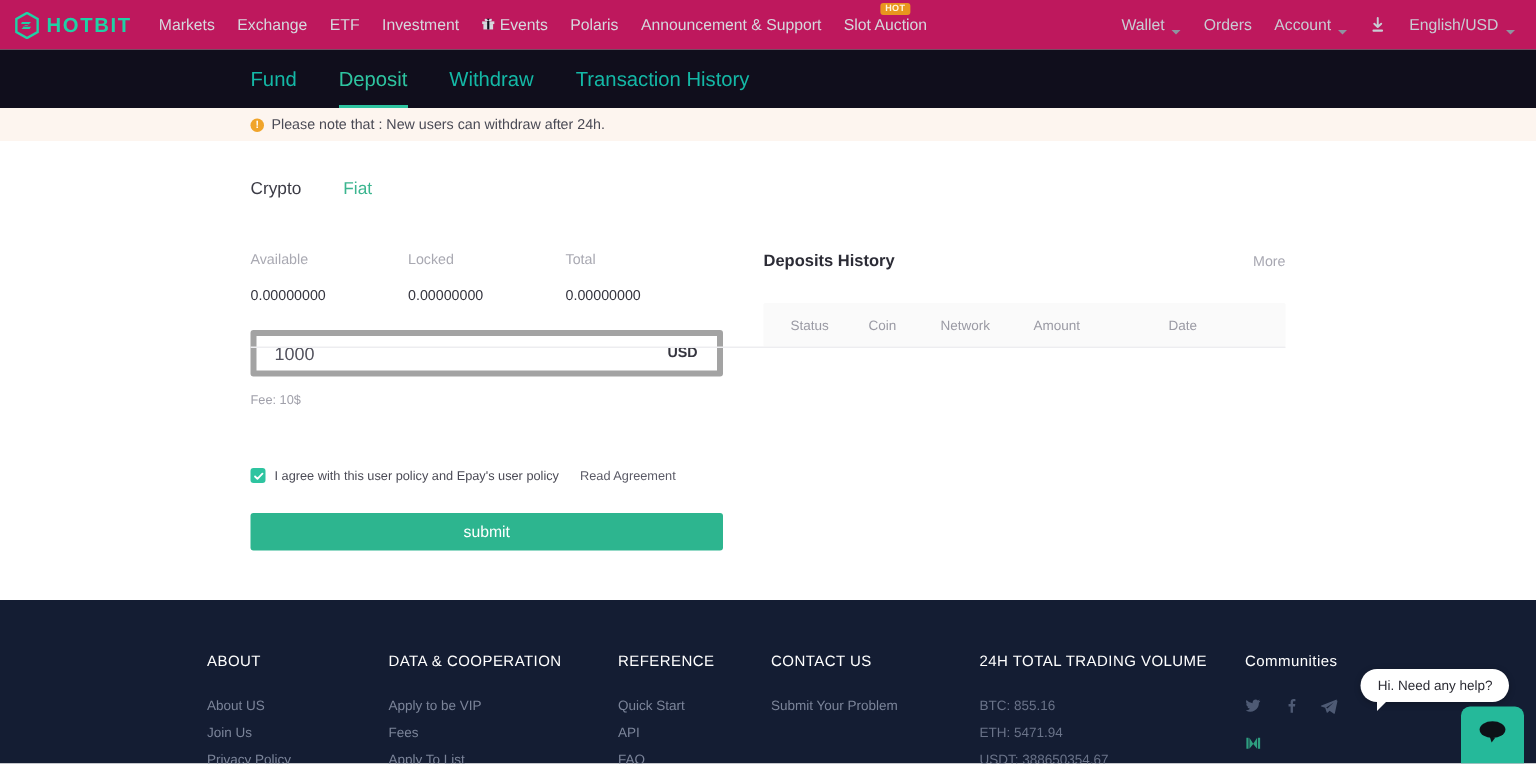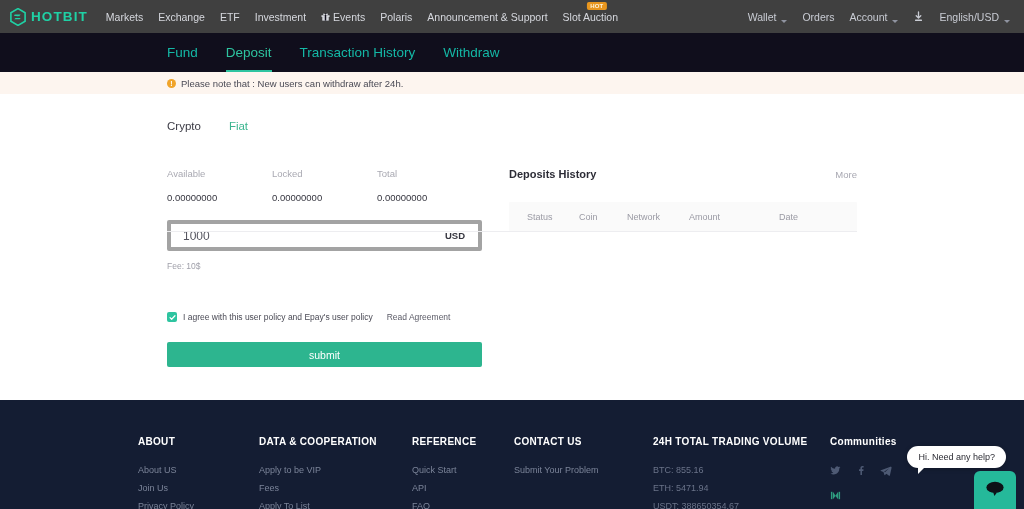--- a/index.html
+++ b/index.html
@@ -8,21 +8,21 @@
     width: 1024px; height: 509px;
     overflow: hidden;
     background: #ffffff;
     font-family: "Liberation Sans", sans-serif;
     -webkit-font-smoothing: antialiased;
   }
   .page { position: relative; width: 1024px; height: 509px; }
 
   
   .topnav {
-    height: 33px; background: #404040;
+    height: 33px; background: #be185d;
     display: flex; align-items: center;
     padding: 0 14px 0 10px;
     position: relative;
   }
   .logo { display: flex; align-items: center; gap: 5px; margin-right: 18px; }
   .logo-mark { width: 16px; height: 18px; position: relative; }
   .logo-text {
     color: #1fd1a5; font-weight: bold; font-size: 13.5px;
     letter-spacing: 1.1px;
   }
@@ -153,21 +153,21 @@
   }
   .footer-inner { display: flex; padding: 36px 0 0 138px; }
   .fcol { }
   .fcol.c0 { width: 121px; }
   .fcol.c1 { width: 153px; }
   .fcol.c2 { width: 102px; }
   .fcol.c3 { width: 139px; }
   .fcol.c4 { width: 177px; }
   .fcol.c5 { width: 120px; }
   .fheading {
-    color: #ffffff; font-size: 10px; font-weight: bold; letter-spacing: .3px;
+    color: #ffffff; font-size: 10px; font-weight: normal; letter-spacing: .3px;
     margin-bottom: 18px; white-space: nowrap;
   }
   .flink {
     color: #7b8499; font-size: 9px; margin-bottom: 8px; cursor: pointer;
     display: block; white-space: nowrap;
   }
   .fstat {
     color: #6a7389; font-size: 9px; margin-bottom: 8px; white-space: nowrap;
   }
   .social-row { display: flex; gap: 14px; margin-bottom: 14px; }
@@ -270,24 +270,24 @@
   </div>
 
   <div class="subnav">
     <span class="subnav-item">
       <span>Fund</span>
     </span>
     <span class="subnav-item active">
       <span>Deposit</span>
     </span>
     <span class="subnav-item">
-      <span>Transaction History</span>
+      <span>Withdraw</span>
     </span>
     <span class="subnav-item">
-      <span>Withdraw</span>
+      <span>Transaction History</span>
     </span>
   </div>
 
   <div class="notice">
     <span class="warn-icon">!</span>
     <span class="notice-text">Please note that : New users can withdraw after 24h.</span>
   </div>
 
   <div class="content">
 

